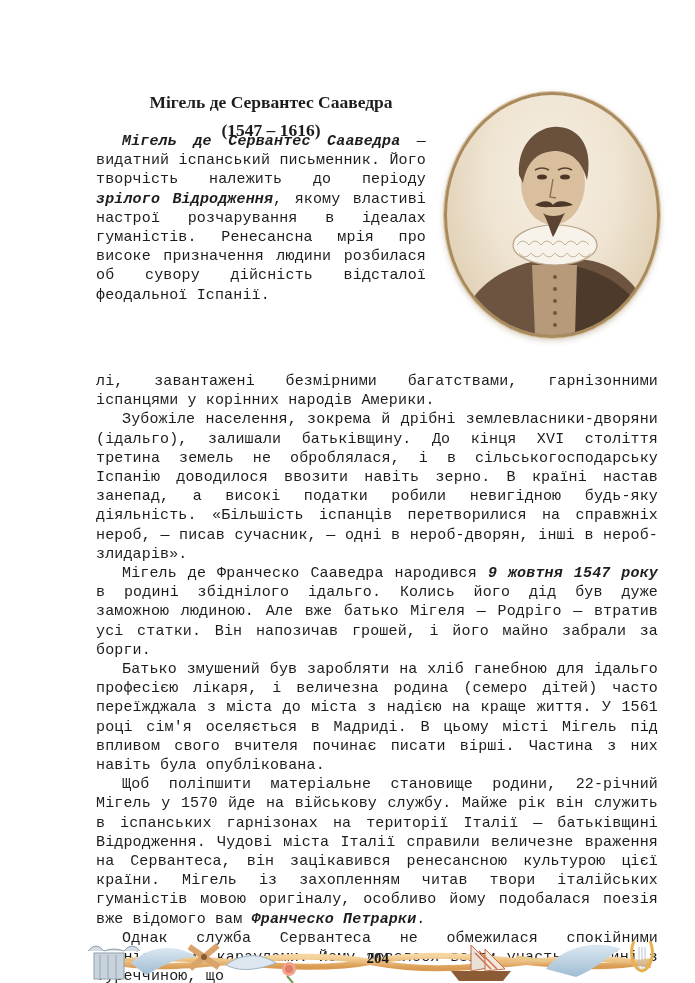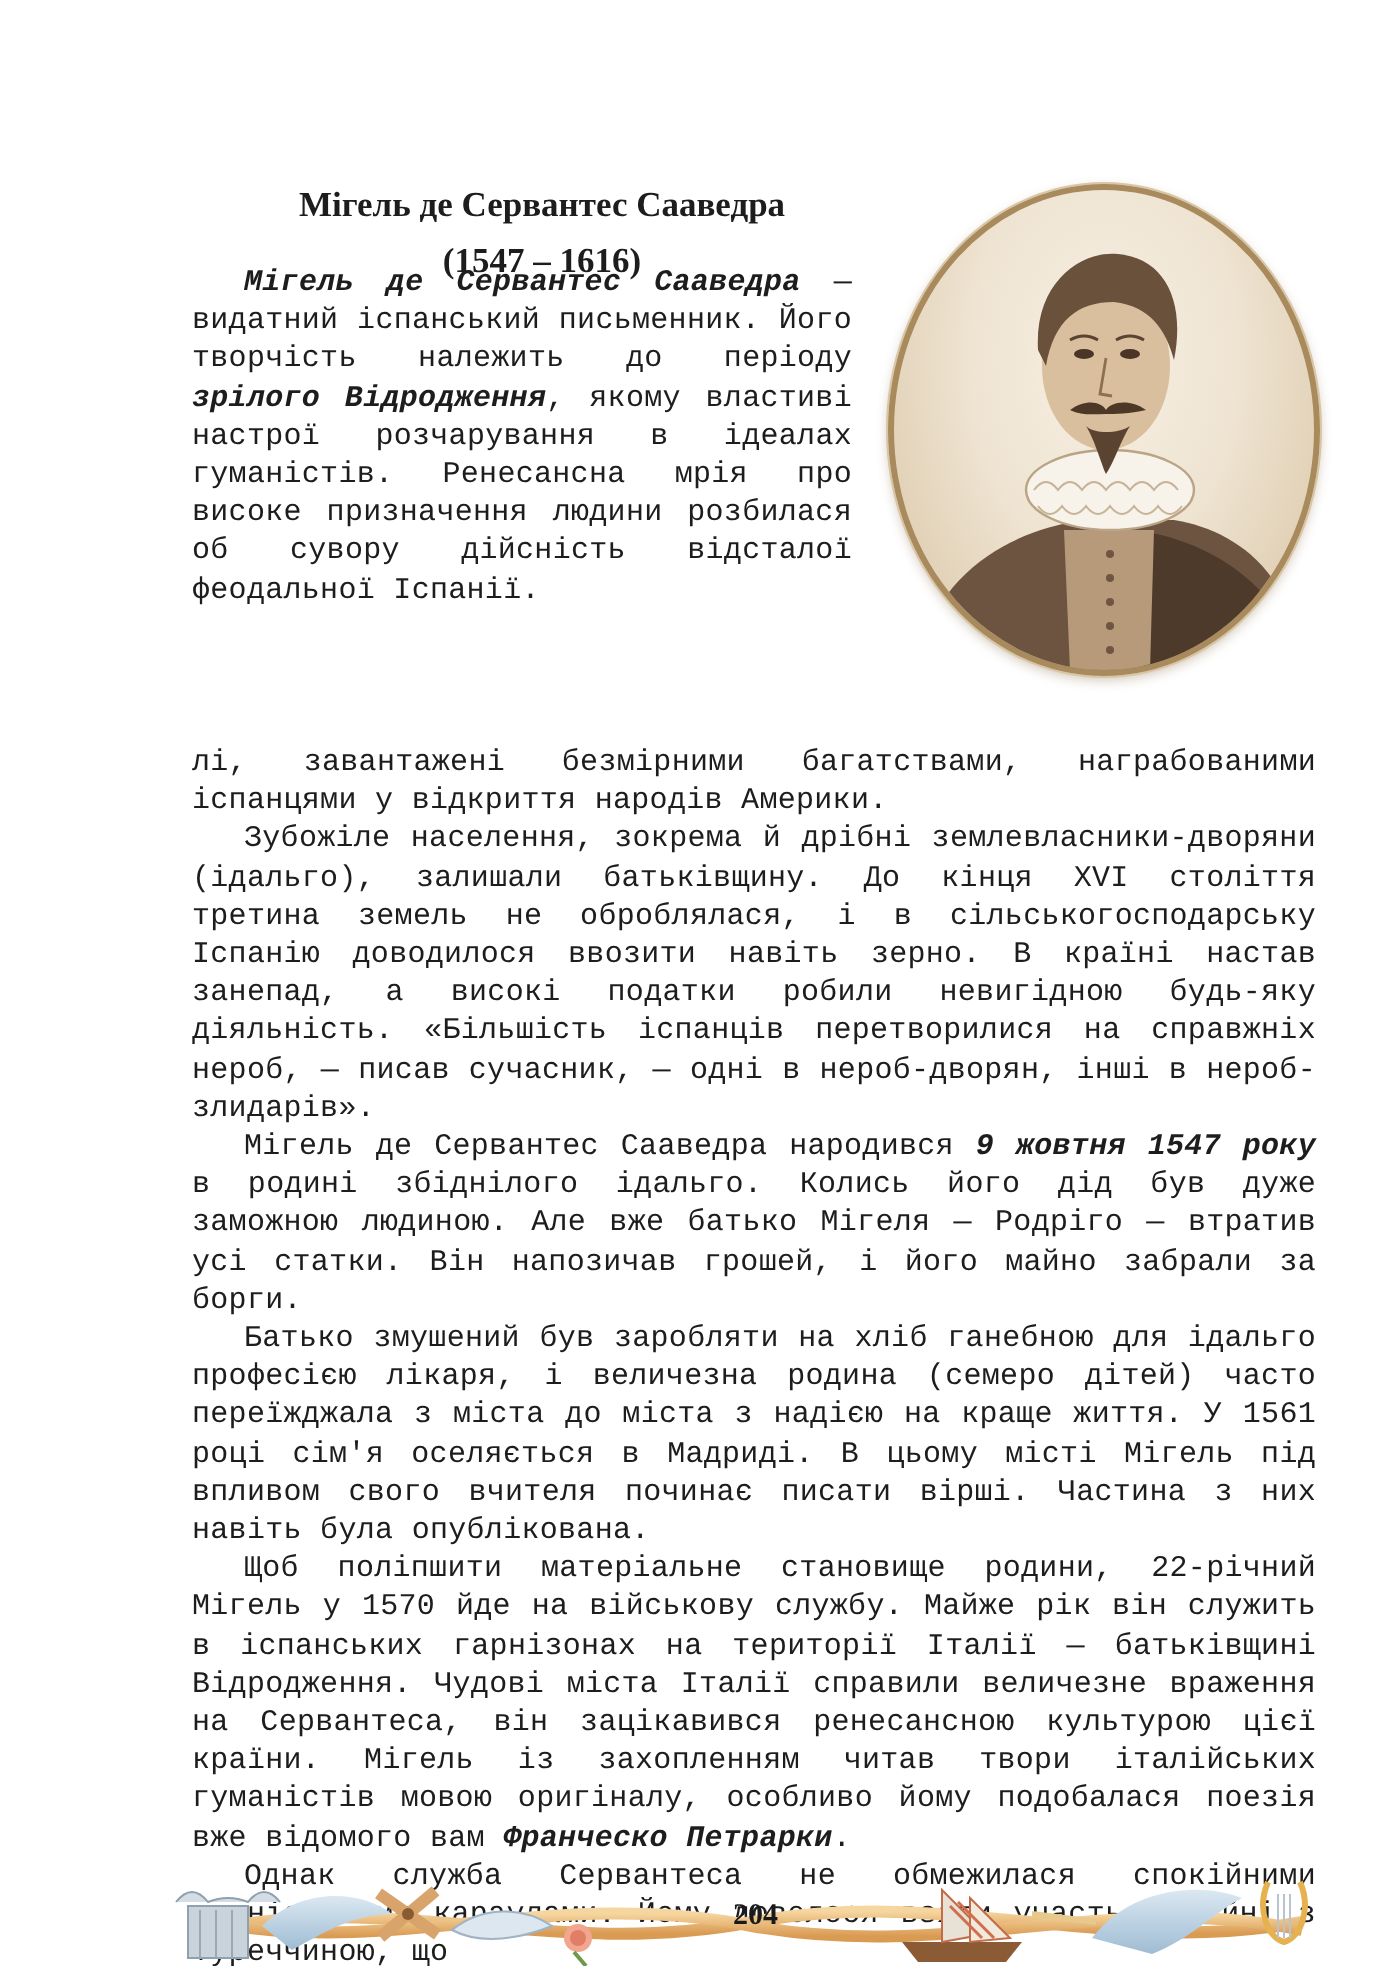--- a/index.html
+++ b/index.html
@@ -68,23 +68,23 @@
       <path d="M88 110 C 96 104, 104 106, 106 110 C 108 106, 118 104, 126 110 C 118 112, 110 112, 106 112 C 100 112, 94 113, 88 110 Z" fill="#4d3828"></path>
       <path d="M96 118 C 100 124, 104 138, 106 142 C 110 136, 114 124, 118 118 C 112 122, 100 122, 96 118 Z" fill="#5a4331"></path>
     </svg>
   </div>
 
   <div class="text col-left">
     <p><b><i>Мігель де Сервантес Сааведра</i></b><span> — видатний іспанський письменник. Його творчість належить до періоду </span><b><i>зрілого Відродження</i></b><span>, якому властиві настрої розчарування в ідеалах гуманістів. Ренесансна мрія про високе призначення людини розбилася об сувору дійсність відсталої феодальної Іспанії.</span></p>
   </div>
 
   <div class="text col-full">
-    <p class="noindent">лі, завантажені безмірними багатствами, награбованими іспанцями у відкриття народів Америки.</p>
+    <p class="noindent">лі, завантажені безмірними багатствами, гарнізонними іспанцями у корінних народів Америки.</p>
     <p>Зубожіле населення, зокрема й дрібні землевласники-дворяни (ідальго), залишали батьківщину. До кінця XVI століття третина земель не оброблялася, і в сільськогосподарську Іспанію доводилося ввозити навіть зерно. В країні настав занепад, а високі податки робили невигідною будь-яку діяльність. «Більшість іспанців перетворилися на справжніх нероб, — писав сучасник, — одні в нероб-дворян, інші в нероб-злидарів».</p>
-    <p><span>Мігель де Сервантес Сааведра народився </span><b><i>9 жовтня 1547 року</i></b><span> в родині збіднілого ідальго. Колись його дід був дуже заможною людиною. Але вже батько Мігеля — Родріго — втратив усі статки. Він напозичав грошей, і його майно забрали за борги.</span></p>
+    <p><span>Мігель де Франческо Сааведра народився </span><b><i>9 жовтня 1547 року</i></b><span> в родині збіднілого ідальго. Колись його дід був дуже заможною людиною. Але вже батько Мігеля — Родріго — втратив усі статки. Він напозичав грошей, і його майно забрали за борги.</span></p>
     <p>Батько змушений був заробляти на хліб ганебною для ідальго професією лікаря, і величезна родина (семеро дітей) часто переїжджала з міста до міста з надією на краще життя. У 1561 році сім'я оселяється в Мадриді. В цьому місті Мігель під впливом свого вчителя починає писати вірші. Частина з них навіть була опублікована.</p>
     <p><span>Щоб поліпшити матеріальне становище родини, 22-річний Мігель у 1570 йде на військову службу. Майже рік він служить в іспанських гарнізонах на території Італії — батьківщині Відродження. Чудові міста Італії справили величезне враження на Сервантеса, він зацікавився ренесансною культурою цієї країни. Мігель із захопленням читав твори італійських гуманістів мовою оригіналу, особливо йому подобалася поезія вже відомого вам </span><b><i>Франческо Петрарки</i></b><span>.</span></p>
     <p>Однак служба Сервантеса не обмежилася спокійними гарнізонними караулами. Йому довелося взяти участь у війні з Туреччиною, що</p>
   </div>
 
   <div class="footer">
     <svg viewBox="0 0 600 48" preserveAspectRatio="none">
       <defs>
         <linearGradient id="rib" x1="0" x2="0" y1="0" y2="1">
           <stop offset="0" stop-color="#f6d6a0"></stop>

